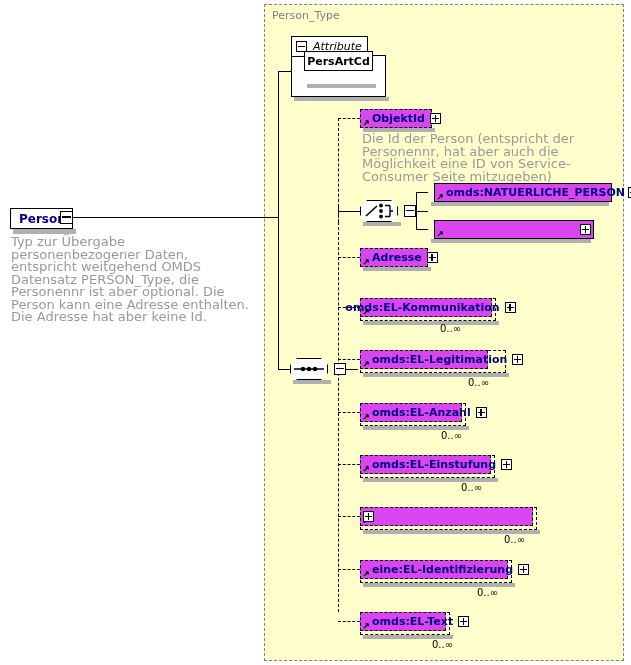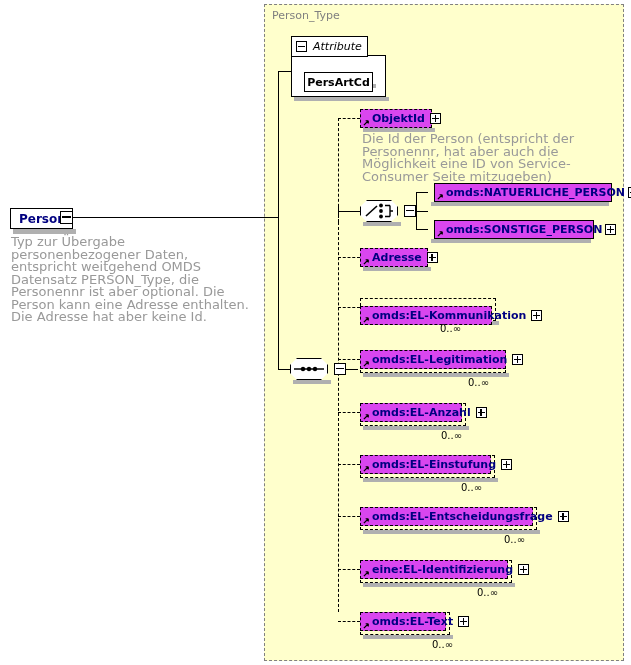--- a/index.html
+++ b/index.html
@@ -78,21 +78,21 @@
     position:absolute;left:291px;top:36px;width:77px;height:21px;
     border:1.5px solid #000000;background:#ffffff;box-sizing:border-box;
     display:flex;align-items:center;font-size:11px;font-style:italic;color:#000000;
   }
   #attr-inner{
     position:absolute;left:291px;top:55px;width:95px;height:42px;
     border:1.5px solid #000000;background:#ffffff;box-sizing:border-box;
   }
   #attr-shadow{position:absolute;left:294px;top:97px;width:95px;height:4px;background:#b0b0b0;}
   #persartcd{
-    position:absolute;left:304px;top:72px;width:69px;height:20px;
+    position:absolute;left:304px;top:51px;width:69px;height:20px;
     border:1.5px solid #000000;background:#ffffff;box-sizing:border-box;
     display:flex;align-items:center;justify-content:center;
     font-size:11px;font-weight:bold;color:#000000;
   }
   #persartcd-shadow{position:absolute;left:307px;top:84px;width:69px;height:4px;background:#b0b0b0;}
 
   
   #person-box{
     position:absolute;left:10px;top:208px;width:63px;height:21px;
     border:1.5px solid #000000;background:#ffffff;box-sizing:border-box;
@@ -201,21 +201,20 @@
       <span class="pmbox plus" style="margin-left:auto;"></span>
     </div>
   </div>
 
   <div class="node-wrap" style="left:428px;top:220px;">
     <div class="shadowbar" style="left:3px;top:19px;width:160px;"></div>
     <div class="node solid" style="position:relative;width:160px;">
       <svg class="refarrow" viewBox="0 0 8 8">
         <path d="M1 7 L6 2 M6 2 L3 2 M6 2 L6 5" stroke="#000" stroke-width="1.4" fill="none"></path>
       </svg>
-      <span class="lbl">omds:SONSTIGE_PERSON</span>
       <span class="pmbox plus" style="margin-left:auto;"></span>
     </div>
   </div>
 
   <div class="dl h" style="left:338px;top:257px;width:22px;"></div>
   <div class="node-wrap" style="left:360px;top:248px;">
     <div class="shadowbar" style="left:3px;top:19px;width:68px;"></div>
     <div class="node dashed" style="position:relative;width:68px;">
       <svg class="refarrow" viewBox="0 0 8 8">
         <path d="M1 7 L6 2 M6 2 L3 2 M6 2 L6 5" stroke="#000" stroke-width="1.4" fill="none"></path>
@@ -235,35 +234,35 @@
       <circle cx="25" cy="11" r="2.2" fill="#000"></circle>
     </svg>
     <div class="comp-pm"></div>
   </div>
   <div class="ln h" style="left:346px;top:369px;width:12px;"></div>
 
   <div class="dl h" style="left:338px;top:307px;width:22px;"></div>
   <div class="node-wrap" style="left:360px;top:298px;">
     <div class="shadowbar" style="left:3px;top:23px;width:136px;"></div>
     <div class="repeat-frame" style="left:0;top:0;width:136px;height:23px;"></div>
-    <div class="node dashed" style="position:relative;width:132px;left:0;top:8px;">
+    <div class="node dashed" style="position:relative;width:132px;left:0;top:0;justify-content:center;">
       <svg class="refarrow" viewBox="0 0 8 8">
         <path d="M1 7 L6 2 M6 2 L3 2 M6 2 L6 5" stroke="#000" stroke-width="1.4" fill="none"></path>
       </svg>
       <span class="lbl">omds:EL-Kommunikation</span>
       <span class="pmbox plus"></span>
     </div>
   </div>
   <div class="card" style="left:440px;top:323px;">0..∞</div>
 
   <div class="dl h" style="left:338px;top:359px;width:22px;"></div>
   <div class="node-wrap" style="left:360px;top:350px;">
     <div class="shadowbar" style="left:3px;top:23px;width:146px;"></div>
     <div class="repeat-frame" style="left:0;top:0;width:146px;height:23px;"></div>
-    <div class="node dashed" style="position:relative;width:146px;">
+    <div class="node dashed" style="position:relative;width:128px;">
       <svg class="refarrow" viewBox="0 0 8 8">
         <path d="M1 7 L6 2 M6 2 L3 2 M6 2 L6 5" stroke="#000" stroke-width="1.4" fill="none"></path>
       </svg>
       <span class="lbl">omds:EL-Legitimation</span>
       <span class="pmbox plus"></span>
     </div>
   </div>
   <div class="card" style="left:468px;top:377px;">0..∞</div>
 
   <div class="dl h" style="left:338px;top:412px;width:22px;"></div>
@@ -295,21 +294,20 @@
   <div class="card" style="left:461px;top:482px;">0..∞</div>
 
   <div class="dl h" style="left:338px;top:516px;width:22px;"></div>
   <div class="node-wrap" style="left:360px;top:507px;">
     <div class="shadowbar" style="left:3px;top:23px;width:177px;"></div>
     <div class="repeat-frame" style="left:0;top:0;width:177px;height:23px;"></div>
     <div class="node dashed" style="position:relative;width:173px;">
       <svg class="refarrow" viewBox="0 0 8 8">
         <path d="M1 7 L6 2 M6 2 L3 2 M6 2 L6 5" stroke="#000" stroke-width="1.4" fill="none"></path>
       </svg>
-      <span class="lbl">omds:EL-Entscheidungsfrage</span>
       <span class="pmbox plus"></span>
     </div>
   </div>
   <div class="card" style="left:504px;top:534px;">0..∞</div>
 
   <div class="dl h" style="left:338px;top:569px;width:22px;"></div>
   <div class="node-wrap" style="left:360px;top:560px;">
     <div class="shadowbar" style="left:3px;top:23px;width:152px;"></div>
     <div class="repeat-frame" style="left:0;top:0;width:152px;height:23px;"></div>
     <div class="node dashed" style="position:relative;width:148px;">

